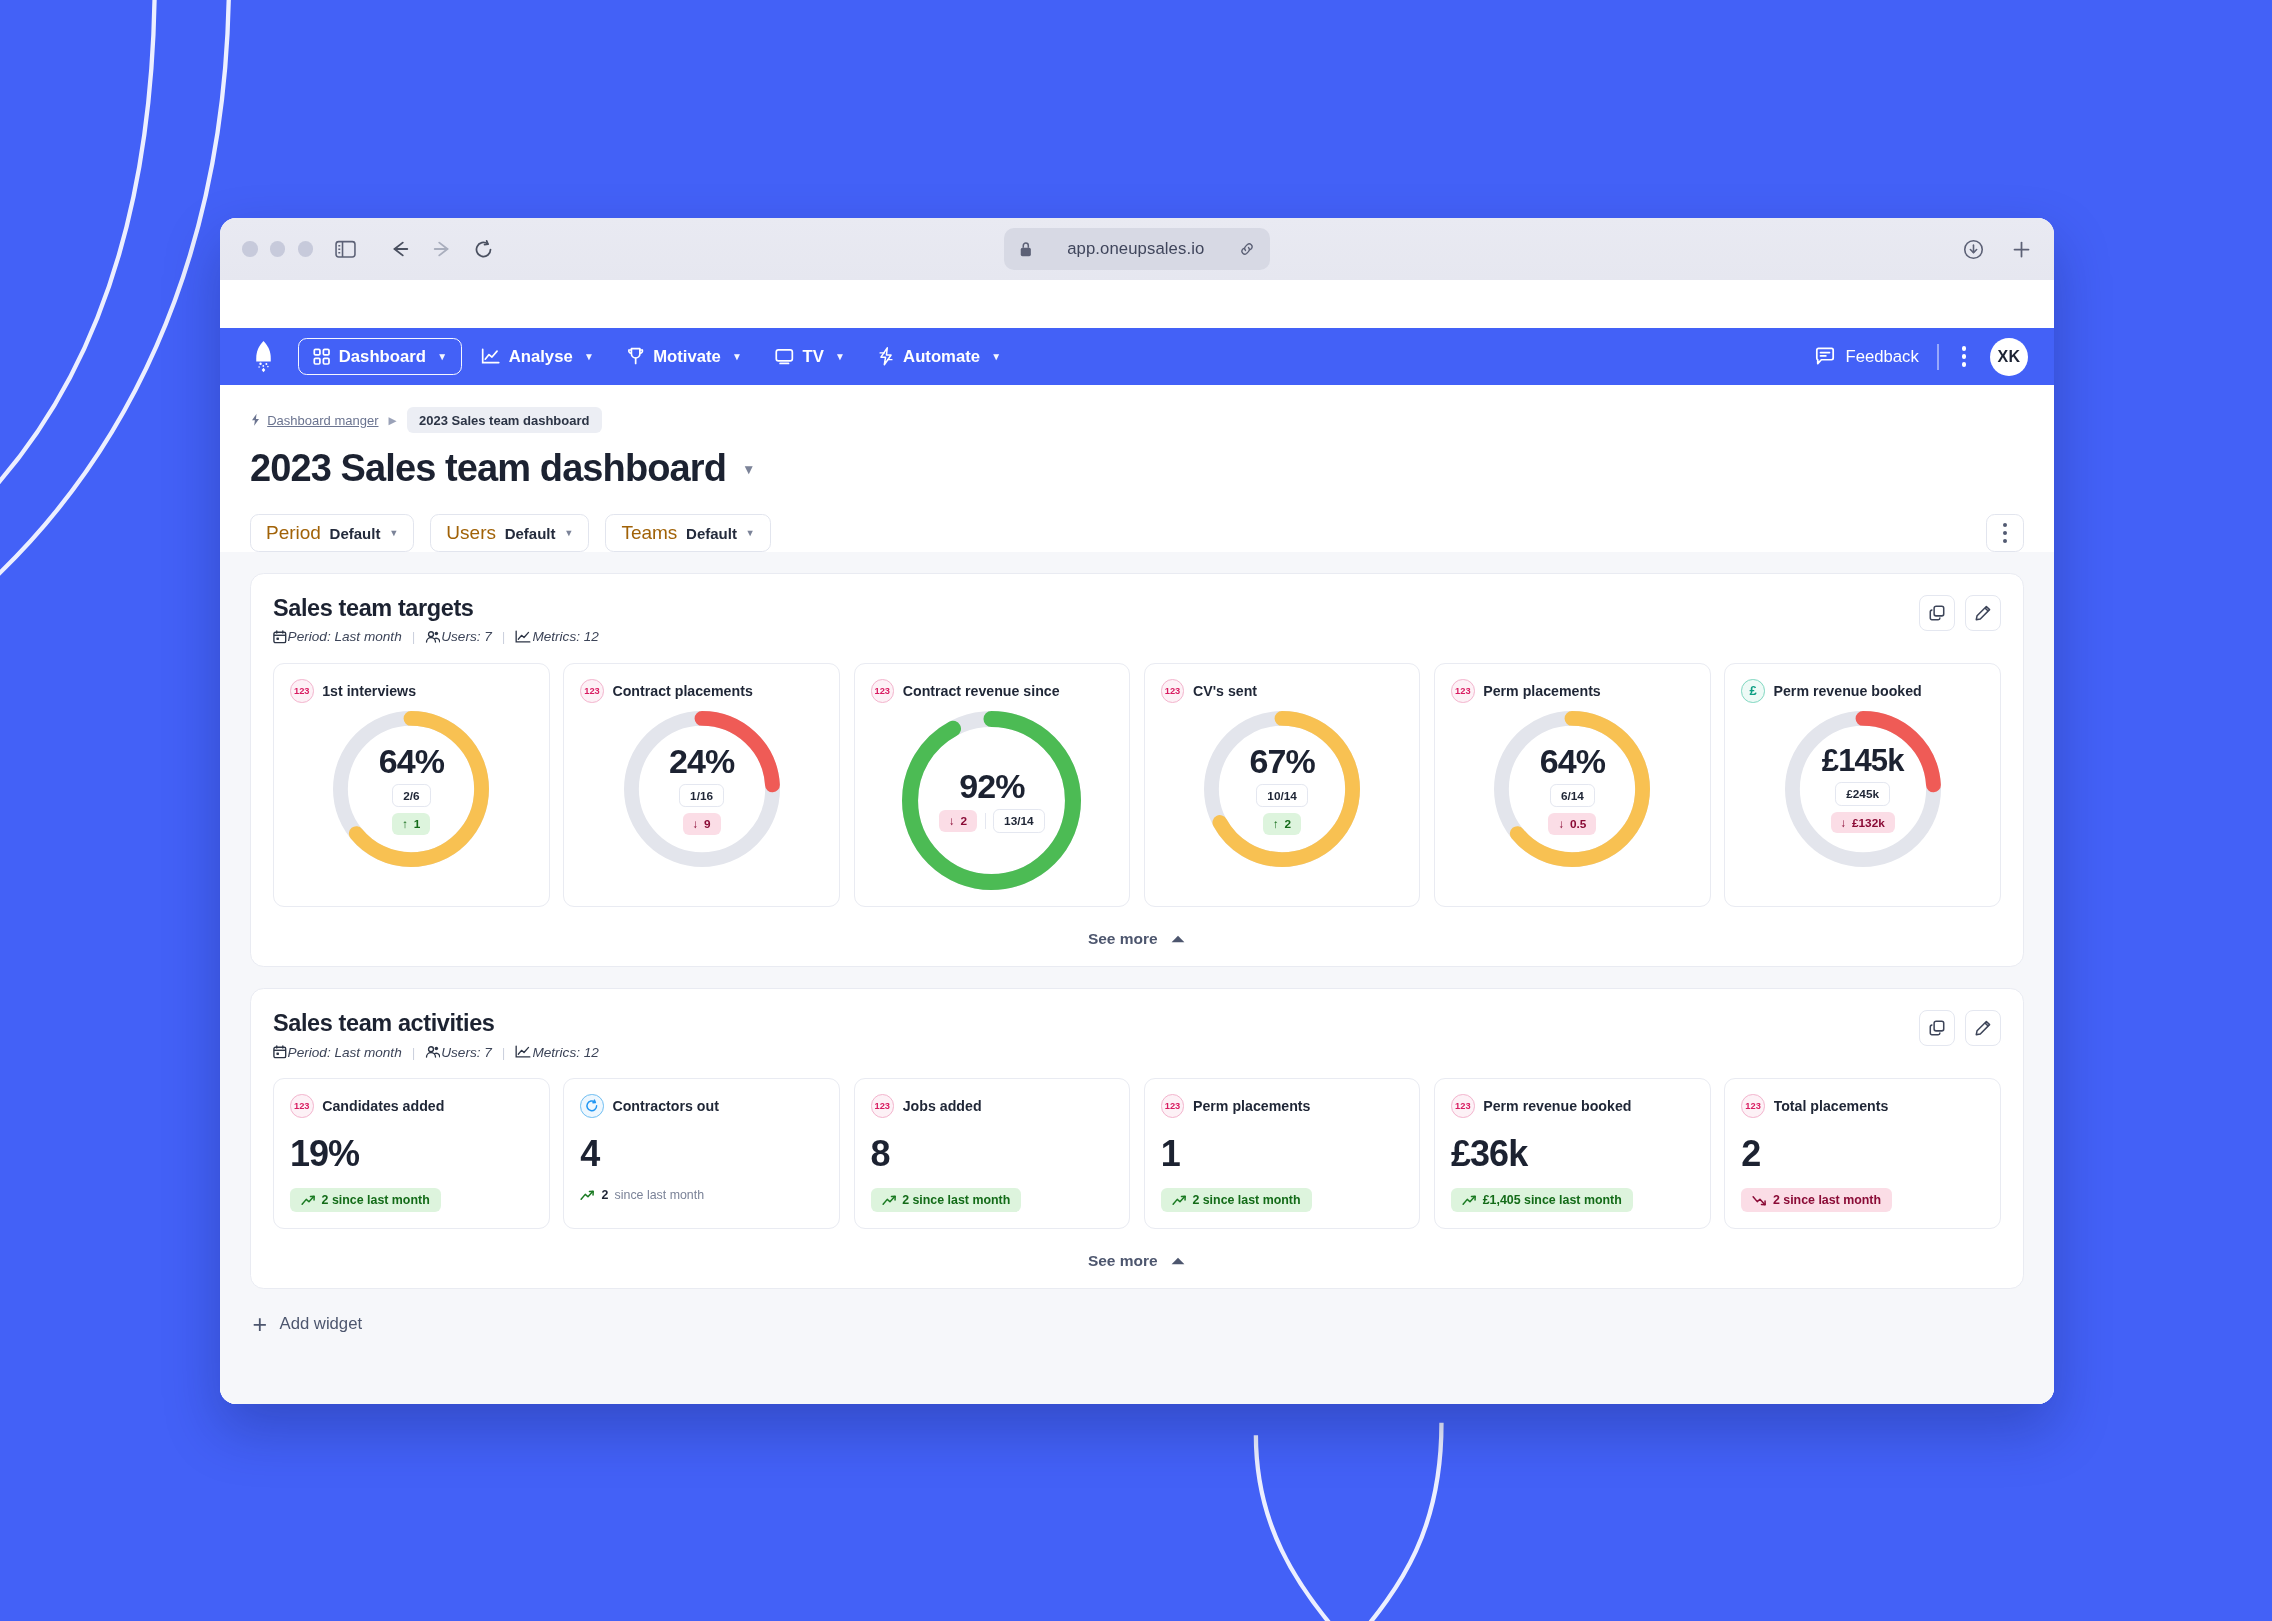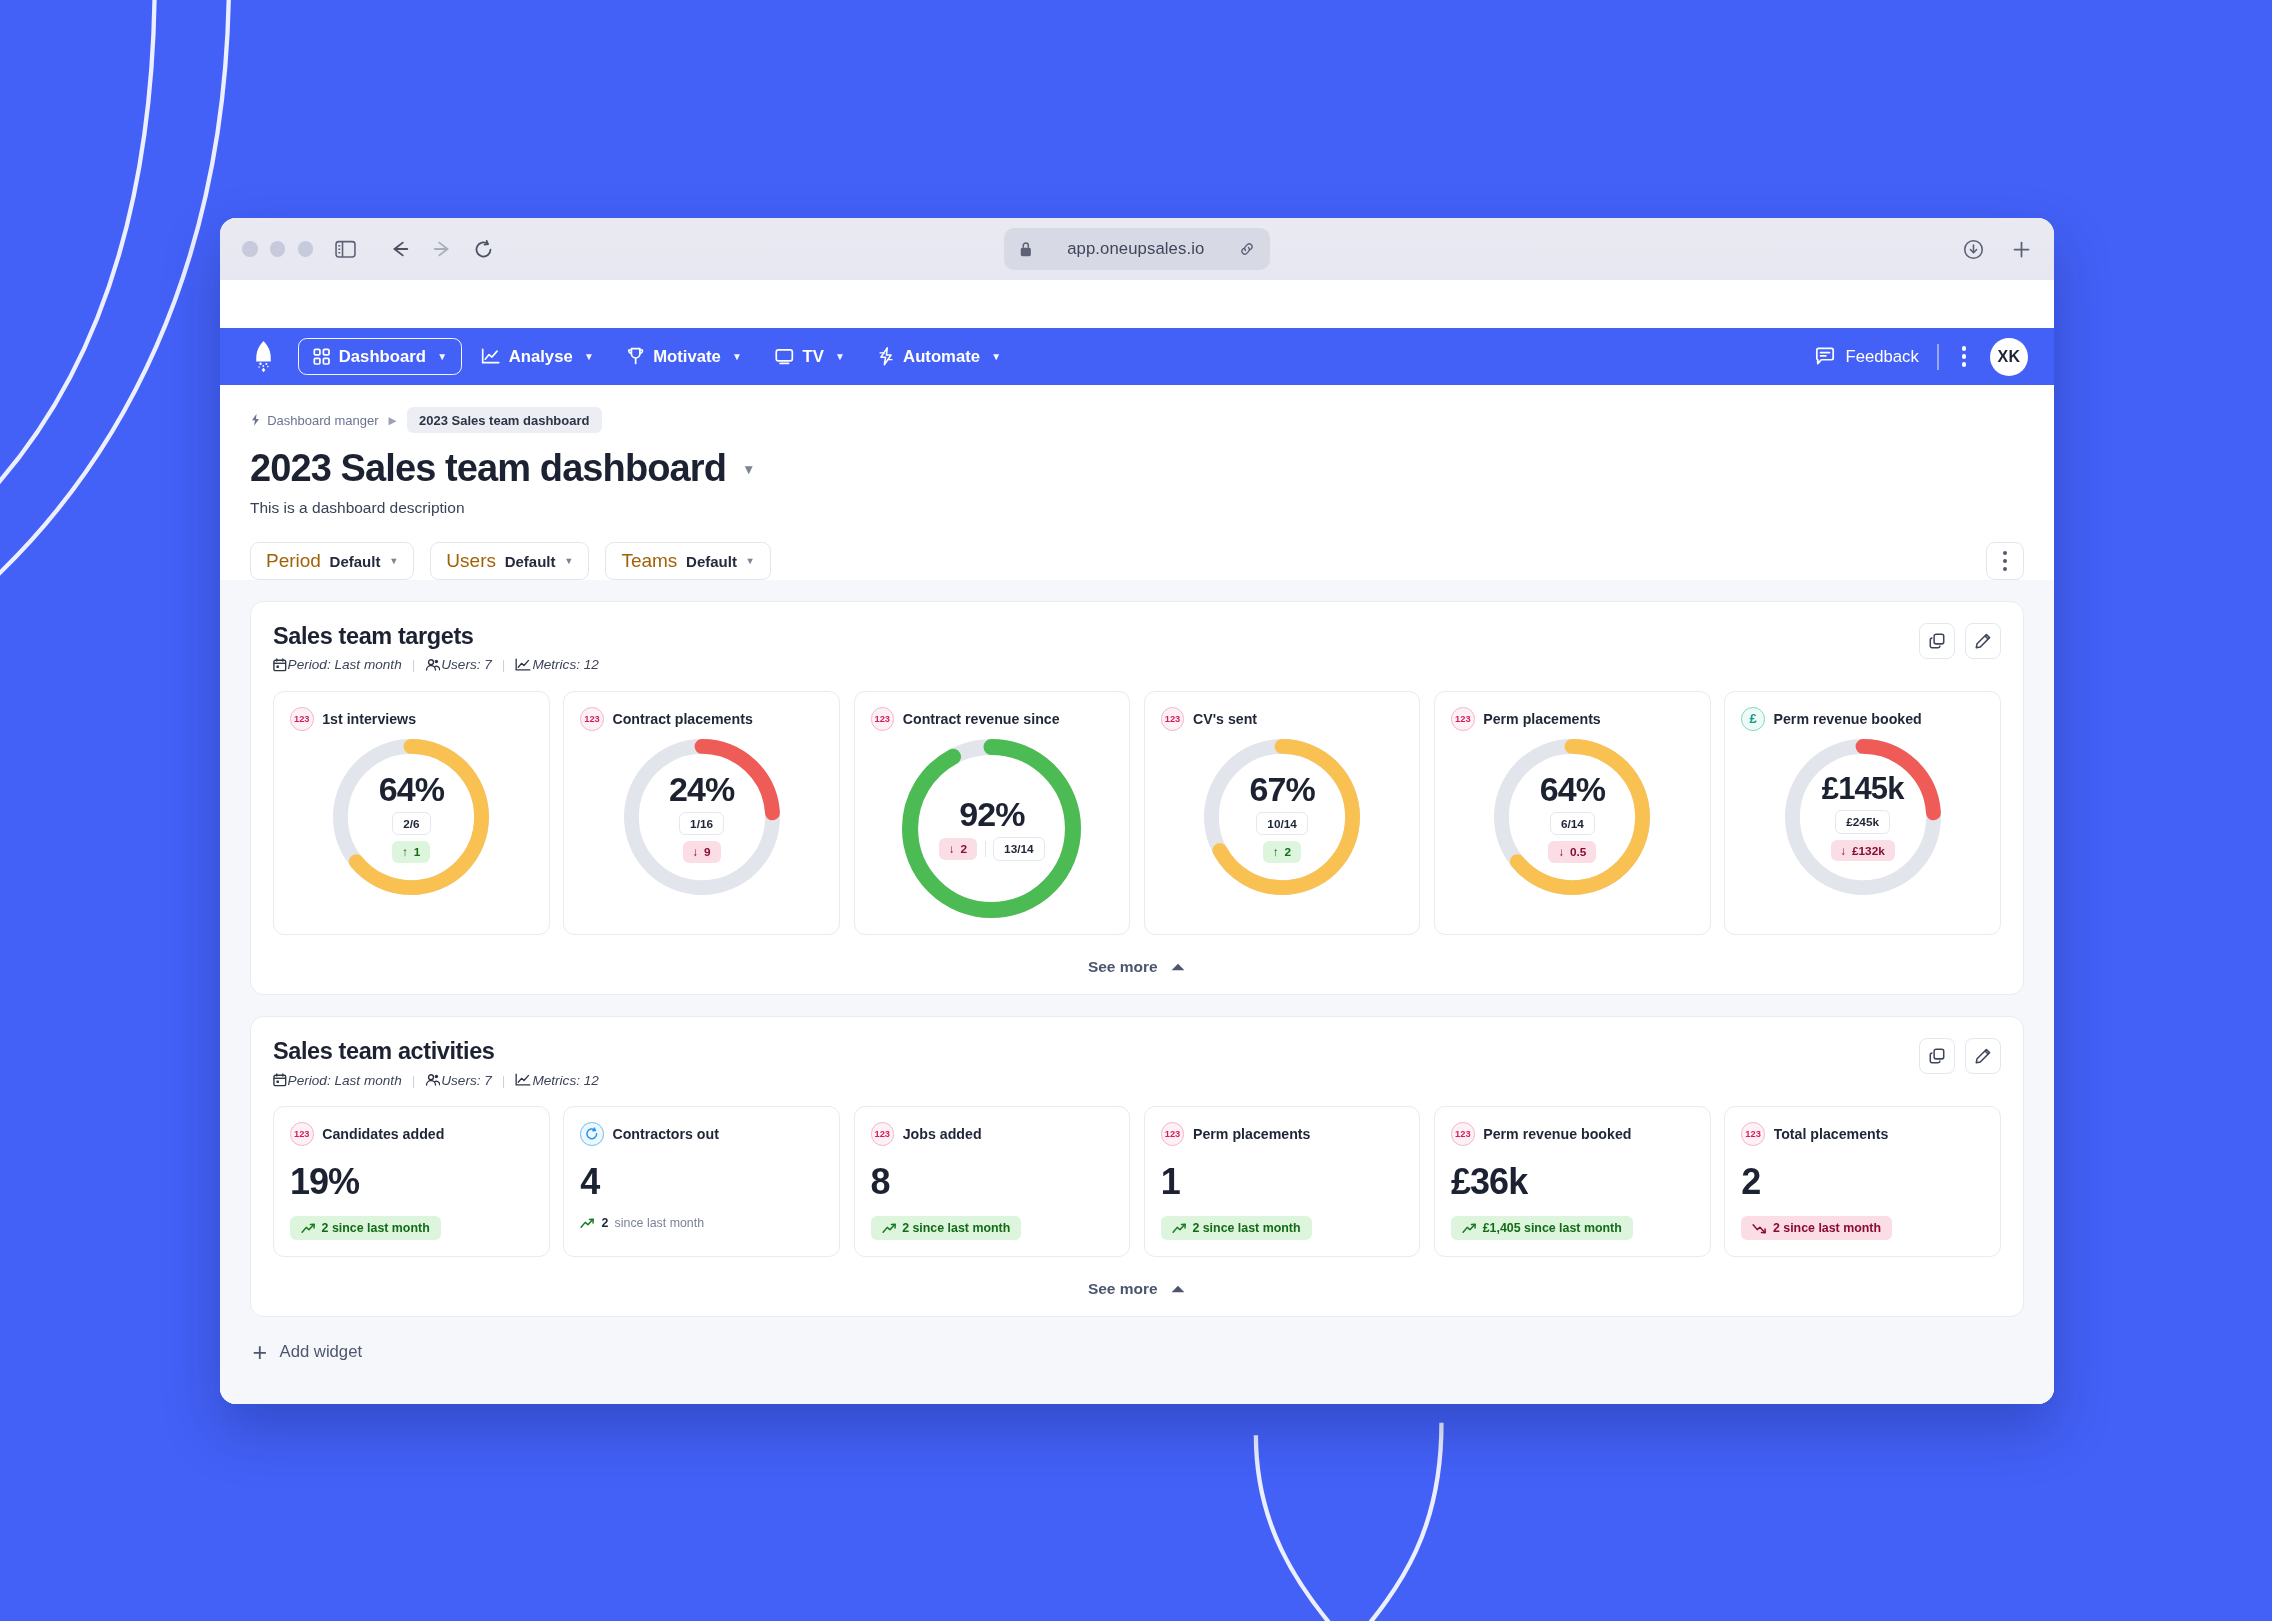--- a/index.html
+++ b/index.html
@@ -73,21 +73,21 @@
     display: flex; align-items: center; justify-content: center;
     font-size: 16px; font-weight: 700; letter-spacing: 0.3px;
   }
 
   
   .page { flex: 1; background: #fff; overflow: hidden; display: flex; flex-direction: column; }
   .page-head { padding: 22px 30px 0 30px; background:#fff; }
 
   .breadcrumb { display: flex; align-items: center; gap: 10px; font-size: 13px; }
   .bc-link { display: flex; align-items: center; gap: 6.2px; color: #6b7punkt; }
-  .bc-link { color: #6b7490; font-weight: 500; }
+  .bc-link { color: #6b7490; font-weight: 500; text-decoration: underline; }
   .bc-sep { color: #9aa2b8; font-size: 10.5px; }
   .bc-current {
     background: #eceef4; color: #2c3445; font-weight: 600;
     padding: 5.6px 12.4px; border-radius: 6.2px; font-size: 13px;
   }
 
   .title-row { display: flex; align-items: center; gap: 16px; margin-top: 16px; }
   h1.page-title {
     font-size: 38px; line-height: 1.05; font-weight: 800;
     color: #1c2231; letter-spacing: -0.9px;
@@ -380,21 +380,20 @@
           <span>Dashboard manger</span>
         </span>
         <span class="bc-sep">▶</span>
         <span class="bc-current">2023 Sales team dashboard</span>
       </div>
 
       <div class="title-row">
         <h1 class="page-title">2023 Sales team dashboard</h1>
         <span class="title-caret">▼</span>
       </div>
-      <div class="page-desc">This is a dashboard description</div>
 
       <div class="filters">
         <div class="filter">
           <span class="f-label">Period</span>
           <span class="f-value">Default</span>
           <span class="f-caret">▼</span>
         </div>
         <div class="filter">
           <span class="f-label">Users</span>
           <span class="f-value">Default</span>

